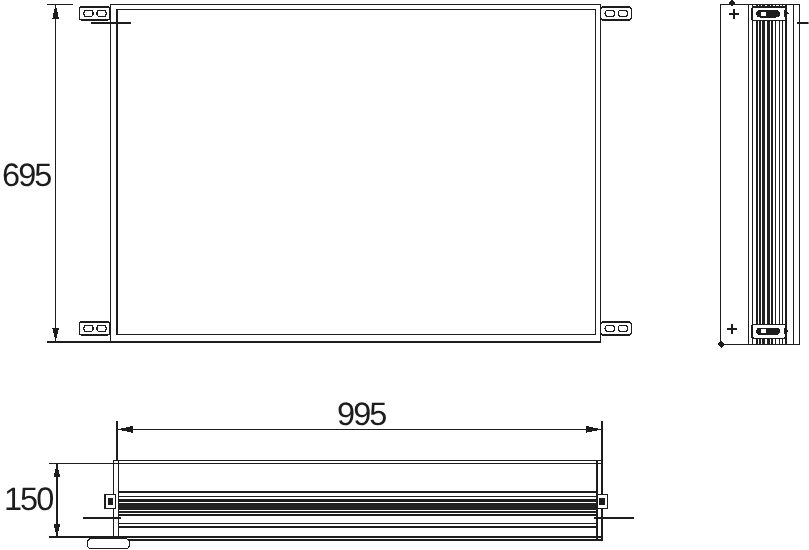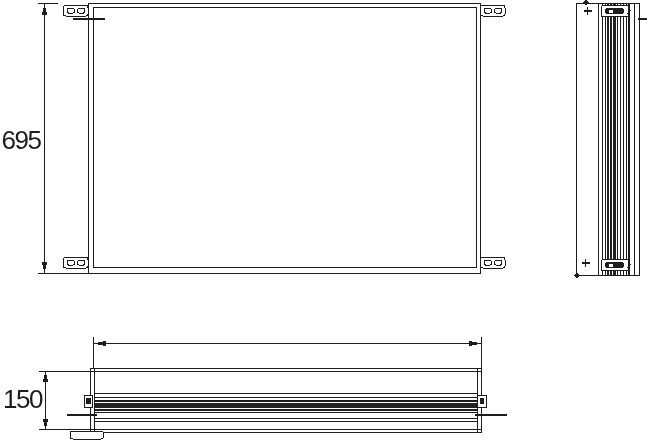--- a/index.html
+++ b/index.html
@@ -167,14 +167,15 @@
     <g>
       <line x1="45.5" y1="371" x2="45.5" y2="429.5"></line>
       <polygon points="45.5,371 42.8,381.5 48.2,381.5" fill="#1d1d1d" stroke="none"></polygon>
       <polygon points="45.5,429.5 42.8,419 48.2,419" fill="#1d1d1d" stroke="none"></polygon>
       <line x1="39" y1="371" x2="90.5" y2="371"></line>
       <line x1="39" y1="429.5" x2="90.5" y2="429.5"></line>
     </g>
   </svg>
 
   <div class="dim-label height">695</div>
+  <div class="dim-label width">995</div>
   <div class="dim-label depth">150</div>
 </div>
 
 </body></html>

